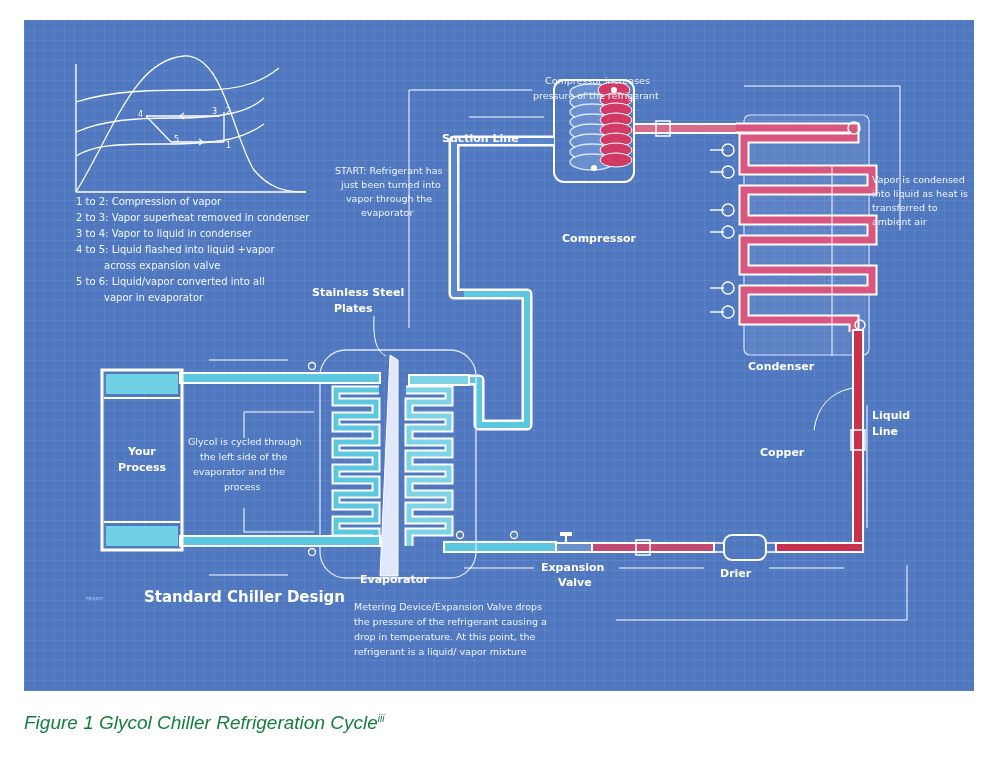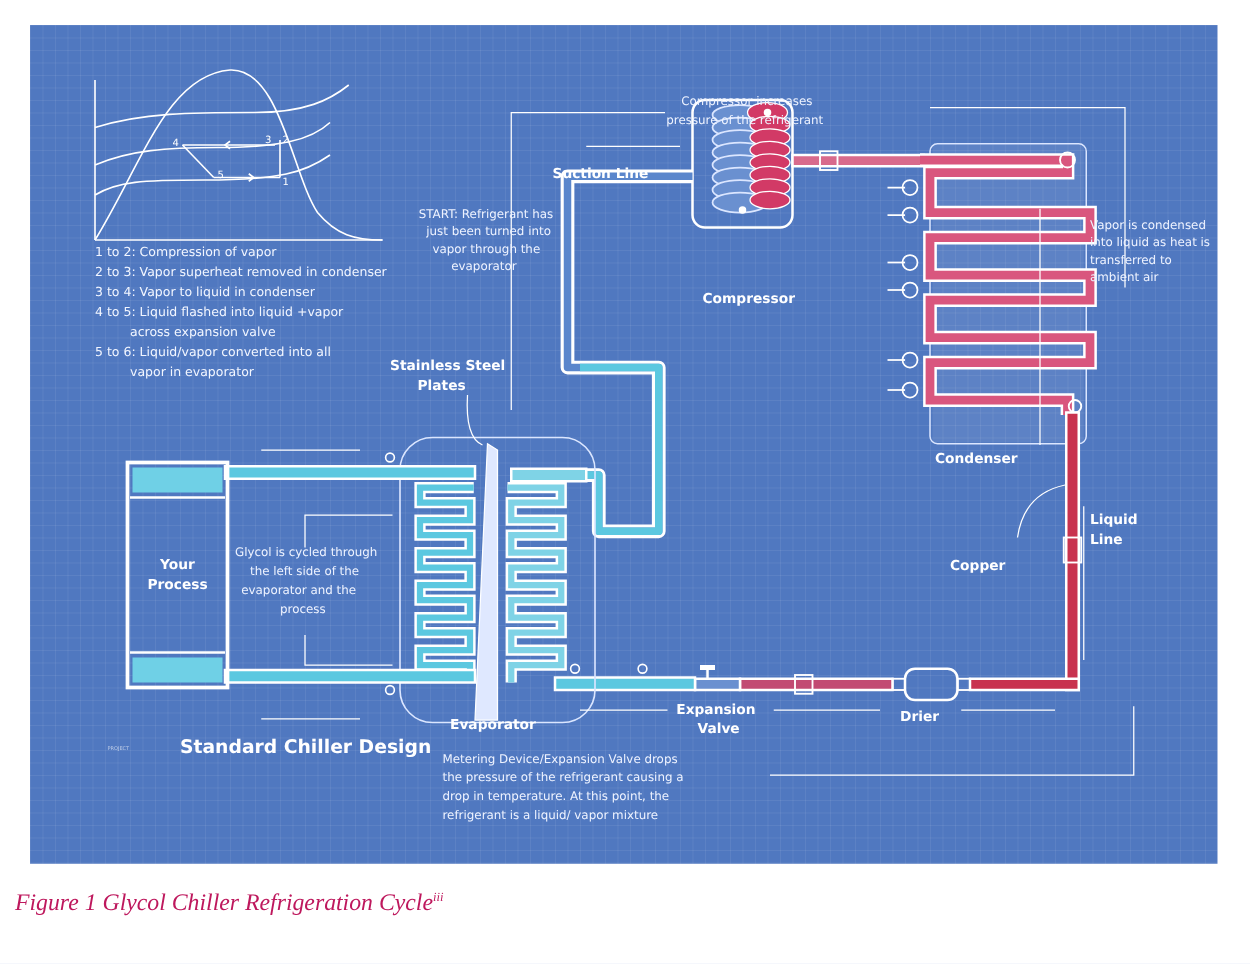--- a/index.html
+++ b/index.html
@@ -12,22 +12,22 @@
       linear-gradient(90deg, rgba(255,255,255,0.07) 1px, transparent 1px);
     background-size: 10px 10px;
     overflow: hidden;
   }
   svg.diagram { position: absolute; left: 0; top: 0; }
   .t { fill: #ffffff; font-family: "DejaVu Sans", sans-serif; }
   .lbl { font-size: 11px; font-weight: bold; fill: #ffffff; font-family: "DejaVu Sans", sans-serif; }
   .note { font-size: 9.5px; fill: #eef3ff; font-family: "DejaVu Sans", sans-serif; }
   .legend { font-size: 10px; fill: #f2f6ff; font-family: "DejaVu Sans", sans-serif; }
   .caption {
-    position: absolute; left: 12px; top: 712px;
-    font-family: Liberation Serif, serif; font-style: italic; font-size: 19px; color: #be185d;
+    position: absolute; left: 24px; top: 712px;
+    font-family: Liberation Sans, sans-serif; font-style: italic; font-size: 19px; color: #15803d;
   }
   .caption sup { font-size: 10px; }
 </style>
 </head>
 <body>
 
 <div class="panel">
 <svg class="diagram" width="950" height="671" viewBox="0 0 950 671">
 
   <g stroke="#ffffff" fill="none" stroke-width="1.3">

